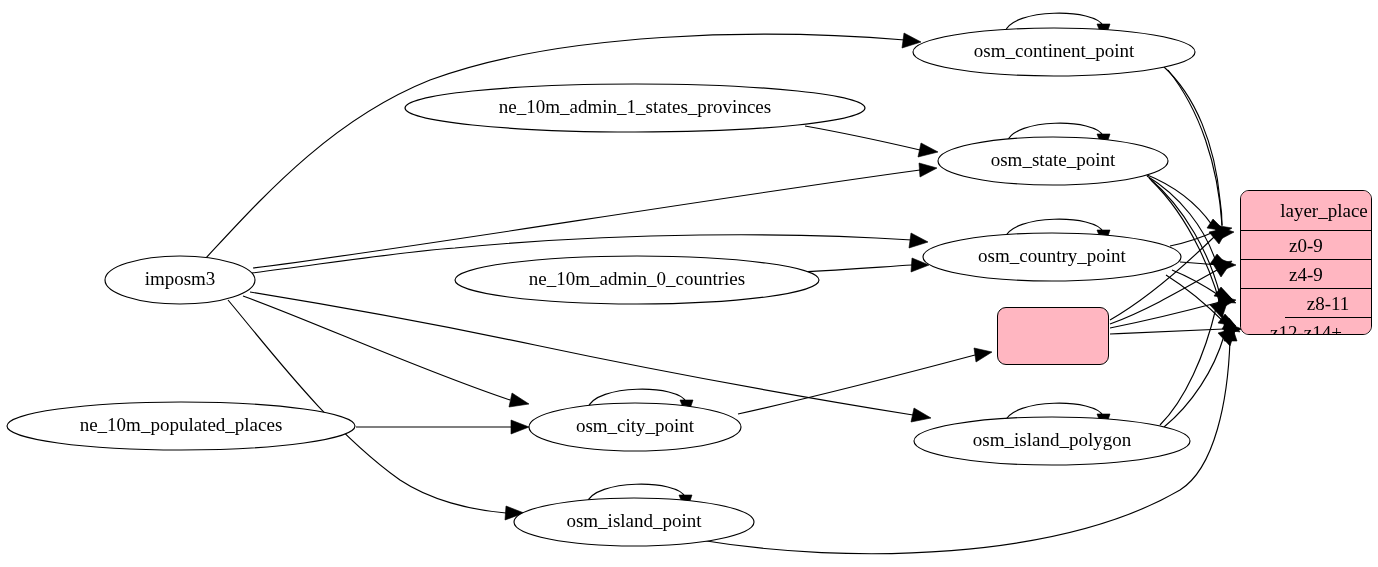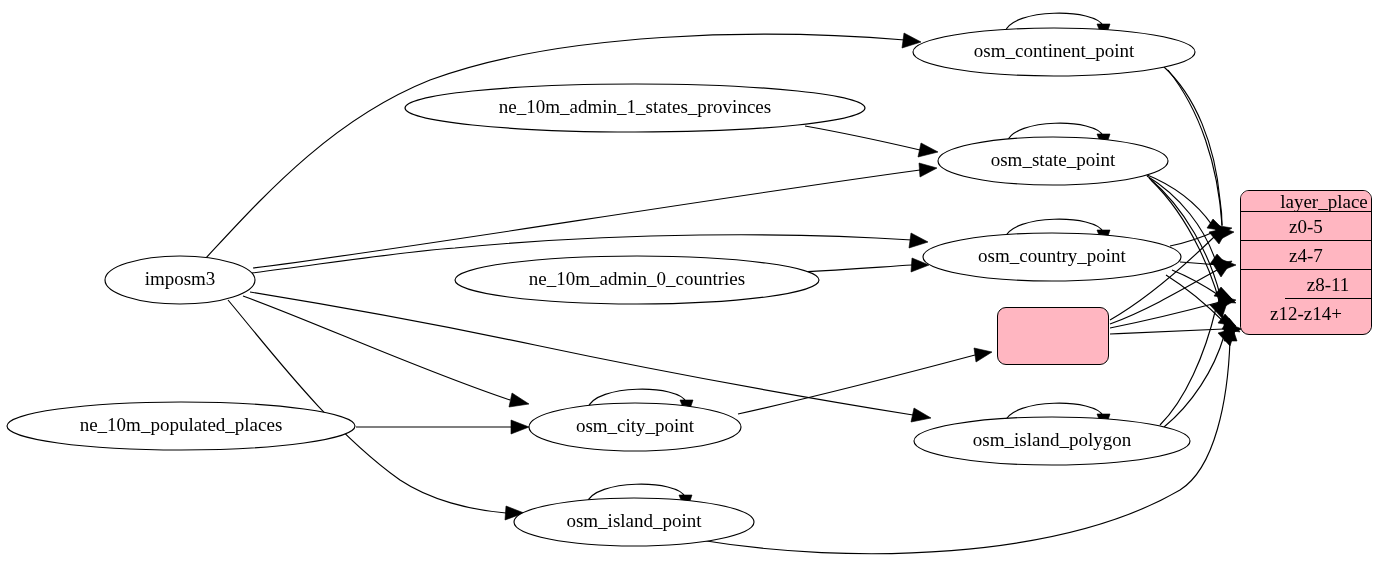--- a/index.html
+++ b/index.html
@@ -216,23 +216,23 @@
       <ellipse class="ellipse-node" cx="1052" cy="441" rx="138" ry="24"></ellipse>
       <text class="node-label" x="1052" y="442">osm_island_polygon</text>
     </g>
     <g>
       <ellipse class="ellipse-node" cx="634" cy="522" rx="120" ry="24"></ellipse>
       <text class="node-label" x="634" y="523">osm_island_point</text>
     </g>
   </svg>
 
   <div class="record-box" style="left:1240px; top:190px; width:132px; height:145px;">
-    <div class="record-row" style="height:21px;padding-left:36px;">layer_place</div>
-    <div class="record-row" style="height:29px;">z0-5</div>
-    <div class="record-row" style="height:29px;">z4-7</div>
+    <div class="record-row" style="height:40px;padding-left:36px;">layer_place</div>
+    <div class="record-row" style="height:29px;">z0-9</div>
+    <div class="record-row" style="height:29px;">z4-9</div>
     <div class="record-row" style="height:29px;margin-left:44px;">z8-11</div>
     <div class="record-row" style="height:29px;">z12-z14+</div>
   </div>
 
   <div class="record-box" style="left:997px; top:307px; width:112px; height:58px;">
   </div>
 
 </div>
 
 </body></html>

